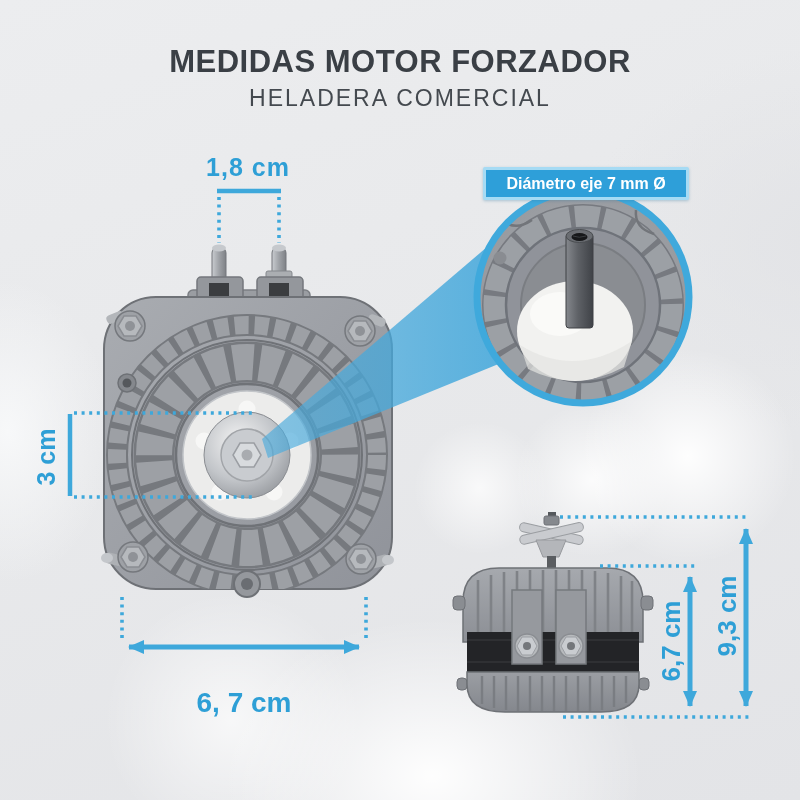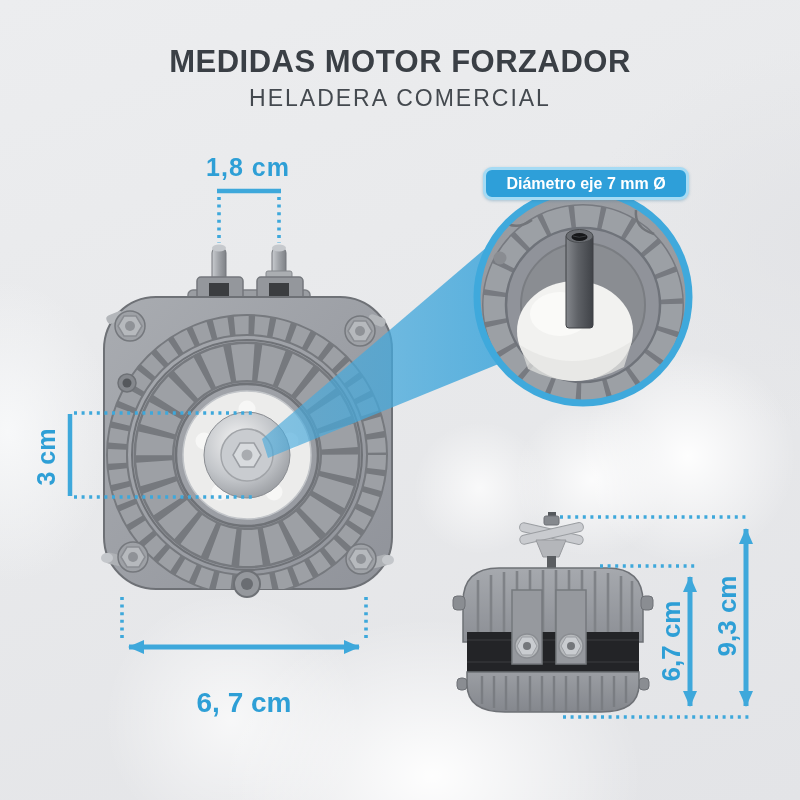--- a/index.html
+++ b/index.html
@@ -31,21 +31,21 @@
   .lbl-terminal{left:180px;top:154px;width:136px;font-size:25px;letter-spacing:1px;}
   .lbl-hub{left:-11px;top:441px;width:120px;height:32px;font-size:25px;
     transform:rotate(-90deg);}
   .lbl-front-width{left:164px;top:652px;width:160px;font-size:28px;margin-top:36px;}
   .lbl-side-body{left:611px;top:625px;width:124px;height:32px;font-size:26px;
     transform:rotate(-90deg);}
   .lbl-side-total{left:667px;top:600px;width:124px;height:32px;font-size:26px;
     transform:rotate(-90deg);}
   .badge{
     left:483px;top:167px;width:200px;height:27px;line-height:27px;
-    background:#2E9FD9;border:3px solid #A6DBF4;border-radius:9px;
+    background:#2E9FD9;border:3px solid #A6DBF4;border-radius:2px;
     color:#FFFFFF;font-size:16px;font-weight:700;text-align:center;
     box-shadow:0 1px 3px rgba(50,120,160,.35);
   }
   svg{display:block;}
 </style>
 </head>
 <body>
 
 <div class="stage">
 

